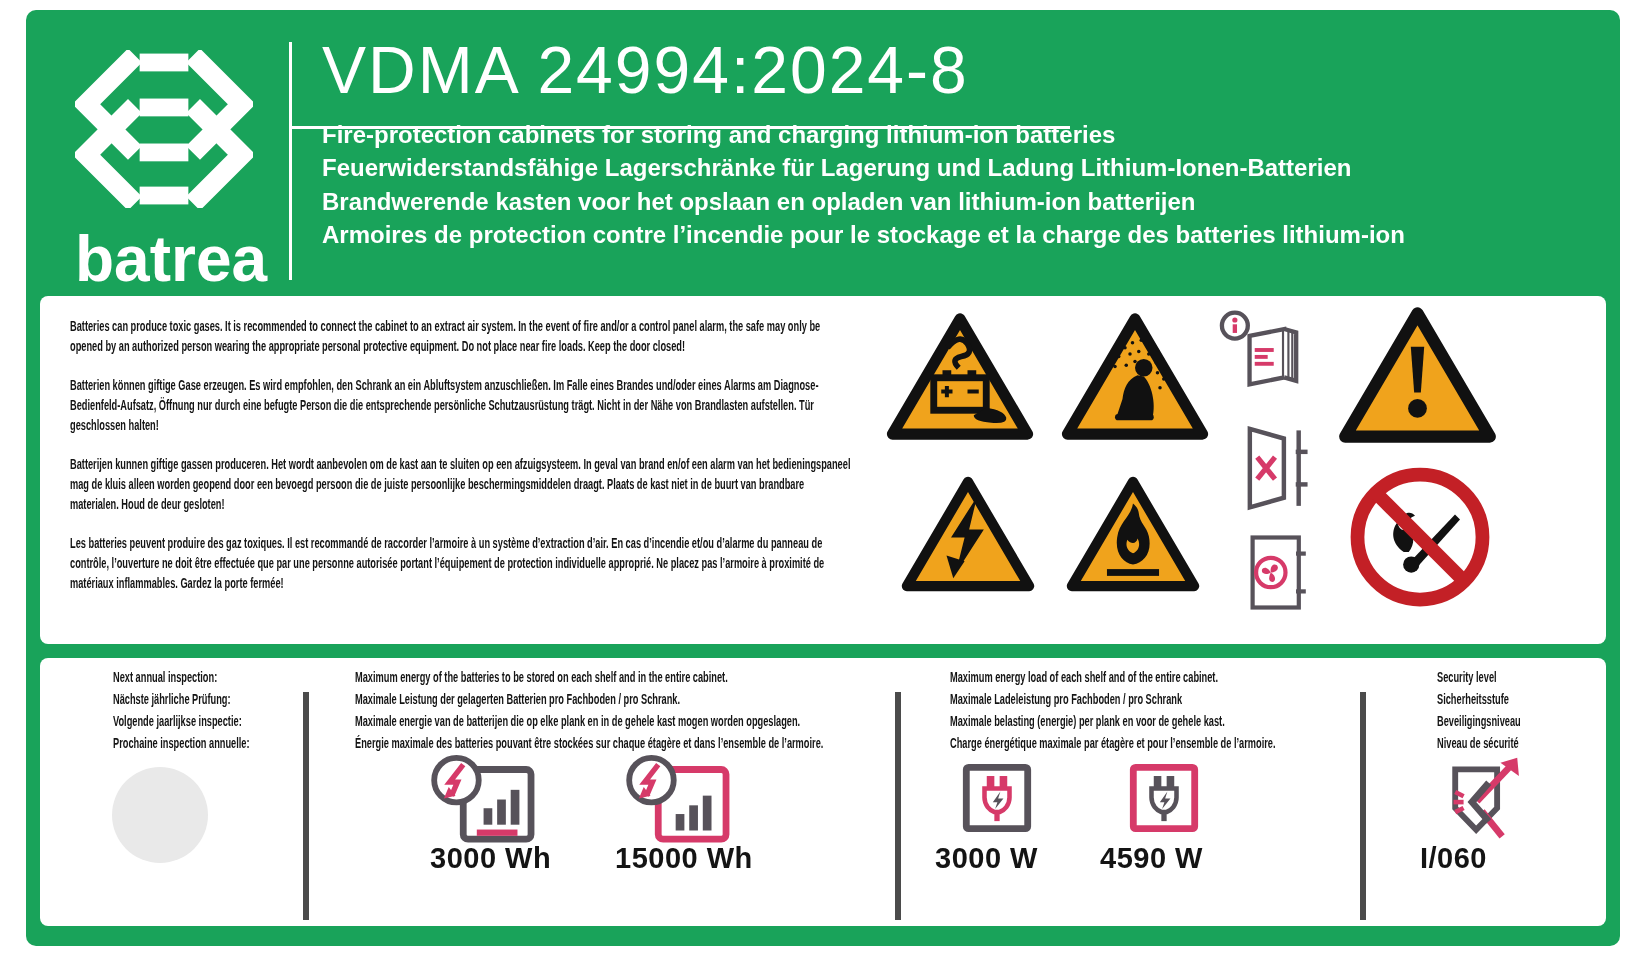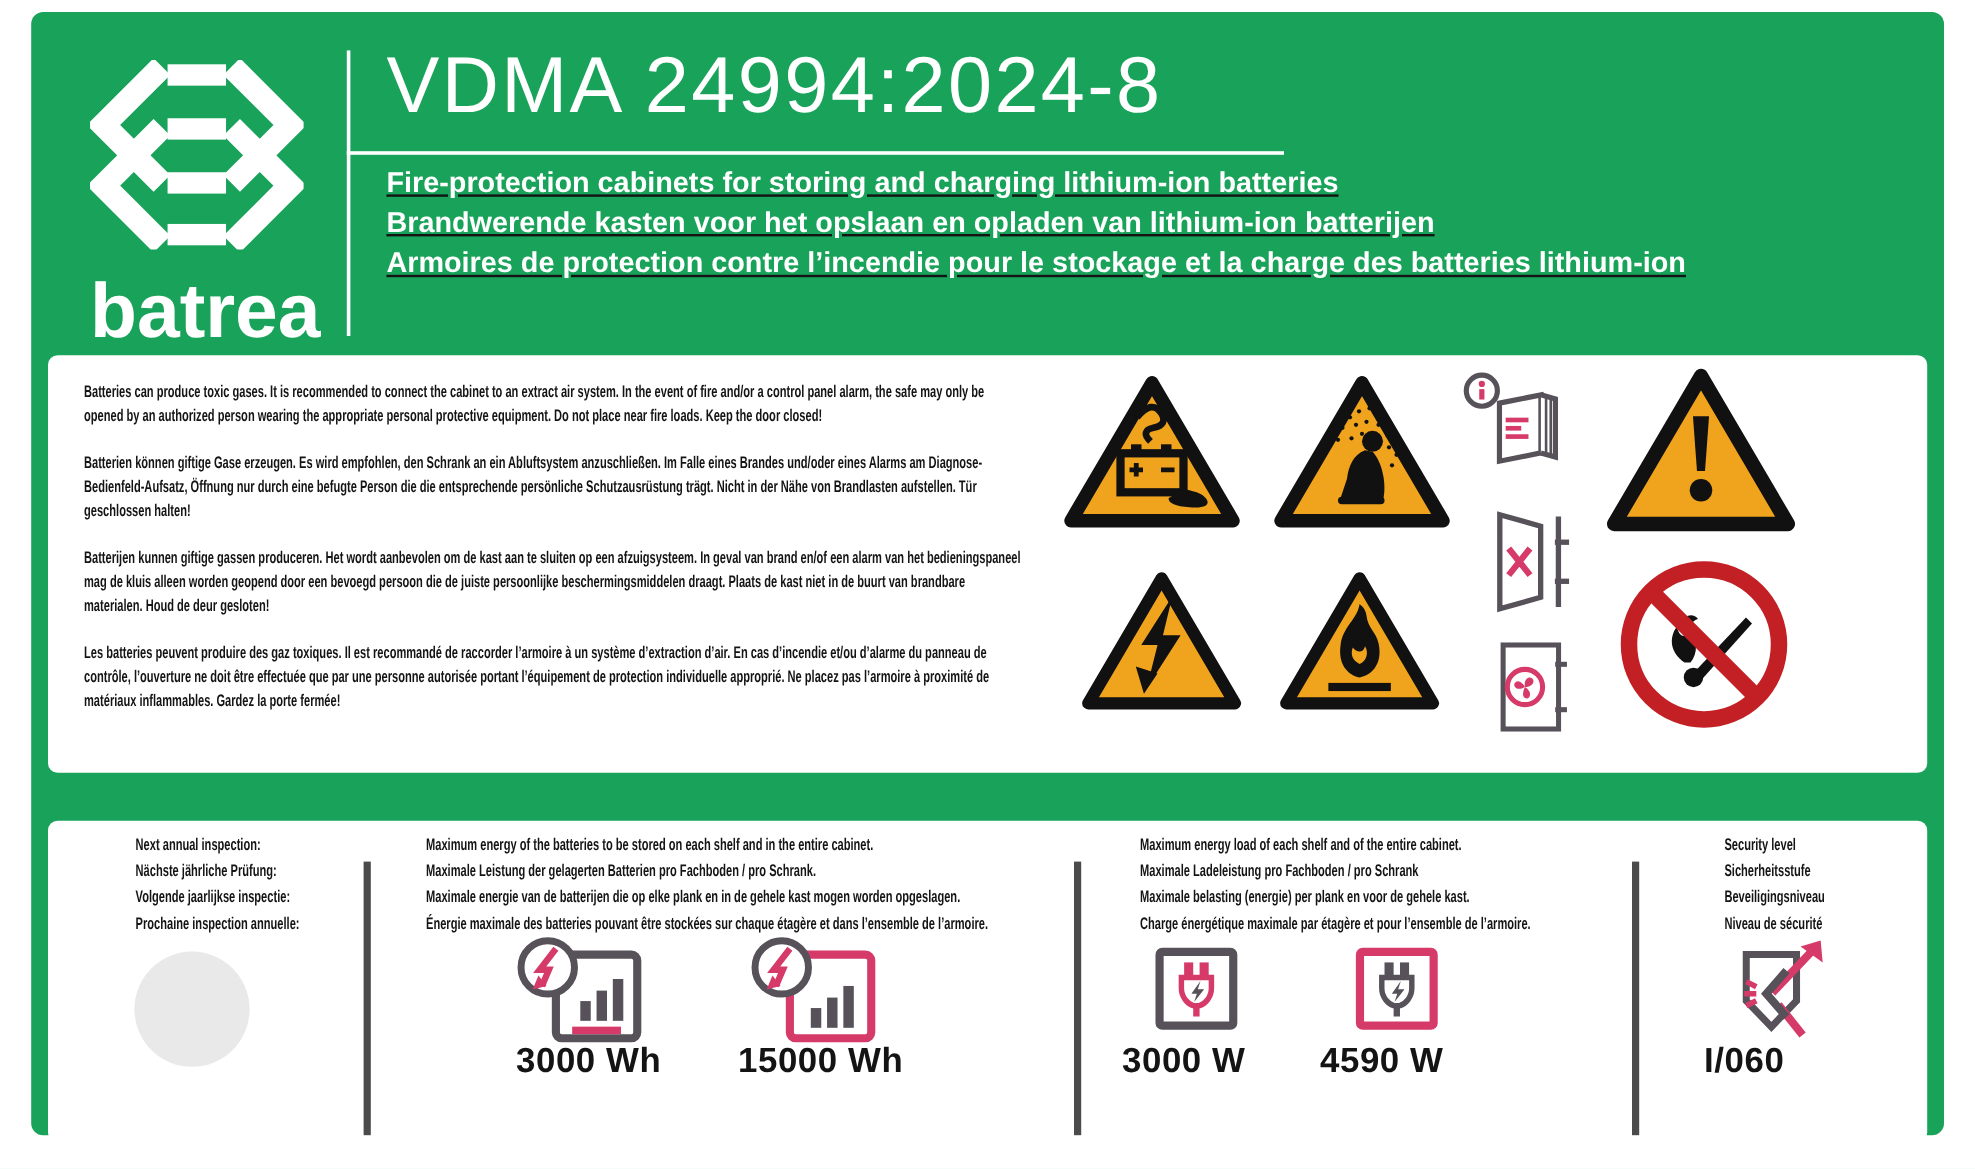--- a/index.html
+++ b/index.html
@@ -14,27 +14,27 @@
   *{margin:0;padding:0;box-sizing:border-box;}
   html,body{width:1646px;height:974px;background:#ffffff;font-family:"Liberation Sans",sans-serif;color:var(--ink);overflow:hidden;}
   .frame{position:absolute;left:26px;top:10px;width:1594px;height:936px;background:var(--green);border-radius:10px;}
 
   
   .logo-svg{position:absolute;left:49px;top:40px;width:178px;height:158px;}
   .wordmark{position:absolute;left:49px;top:212px;width:178px;text-align:center;font-size:64px;font-weight:700;color:#fff;letter-spacing:0px;}
   .vdiv{position:absolute;left:263px;top:32px;width:3px;height:238px;background:#fff;}
   .title{position:absolute;left:296px;top:24px;font-size:66px;line-height:72px;font-weight:400;letter-spacing:2px;color:#fff;white-space:nowrap;}
   .hrule{position:absolute;left:263px;top:116px;width:781px;height:3px;background:#fff;}
-  .subtitles{position:absolute;left:296px;top:126px;width:1280px;text-decoration:underline;}
+  .subtitles{position:absolute;left:296px;top:108px;width:1280px;}
   .subtitles div{font-size:24px;line-height:33.4px;font-weight:700;color:#fff;white-space:nowrap;}
 
   
   .panel{position:absolute;left:14px;width:1566px;background:#fff;border-radius:8px;}
   .panel.mid{top:286px;height:348px;padding-left:30px;}
-  .panel.bot{top:648px;height:268px;margin-top:26px;}
+  .panel.bot{top:648px;height:268px;}
 
   
   .cond{transform:scaleX(0.66);transform-origin:0 0;}
 
   .paras{position:absolute;left:30px;top:20px;width:1185px;font-size:14px;line-height:20px;font-weight:700;}
   .paras p{margin-bottom:19px;}
 
   .pict{position:absolute;}
 
   
@@ -63,20 +63,21 @@
     </g>
   </svg>
   <div class="wordmark">batrea</div>
 
   <div class="vdiv"></div>
   <div class="title">VDMA 24994:2024-8</div>
   <div class="hrule"></div>
 
   <div class="subtitles">
     <div>Fire-protection cabinets for storing and charging lithium-ion batteries</div>
+    <div>Feuerwiderstandsfähige Lagerschränke für Lagerung und Ladung Lithium-Ionen-Batterien</div>
     <div>Brandwerende kasten voor het opslaan en opladen van lithium-ion batterijen</div>
     <div>Armoires de protection contre l’incendie pour le stockage et la charge des batteries lithium-ion</div>
   </div>
 
   <section class="panel mid">
     <div class="paras cond">
       <p>Batteries can produce toxic gases. It is recommended to connect the cabinet to an extract air system. In the event of fire and/or a control panel alarm, the safe may only be opened by an authorized person wearing the appropriate personal protective equipment. Do not place near fire loads. Keep the door closed!</p>
       <p>Batterien können giftige Gase erzeugen. Es wird empfohlen, den Schrank an ein Abluftsystem anzuschließen. Im Falle eines Brandes und/oder eines Alarms am Diagnose-Bedienfeld-Aufsatz, Öffnung nur durch eine befugte Person die die entsprechende persönliche Schutzausrüstung trägt. Nicht in der Nähe von Brandlasten aufstellen. Tür geschlossen halten!</p>
       <p>Batterijen kunnen giftige gassen produceren. Het wordt aanbevolen om de kast aan te sluiten op een afzuigsysteem. In geval van brand en/of een alarm van het bedieningspaneel mag de kluis alleen worden geopend door een bevoegd persoon die de juiste persoonlijke beschermingsmiddelen draagt. Plaats de kast niet in de buurt van brandbare materialen. Houd de deur gesloten!</p>
       <p>Les batteries peuvent produire des gaz toxiques. Il est recommandé de raccorder l’armoire à un système d’extraction d’air. En cas d’incendie et/ou d’alarme du panneau de contrôle, l’ouverture ne doit être effectuée que par une personne autorisée portant l’équipement de protection individuelle approprié. Ne placez pas l’armoire à proximité de matériaux inflammables. Gardez la porte fermée!</p>

